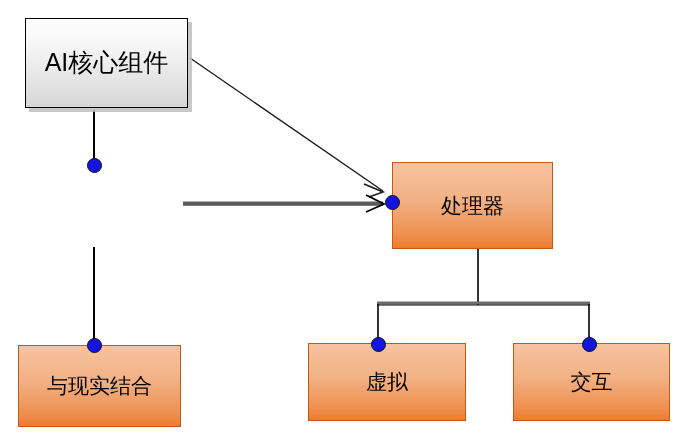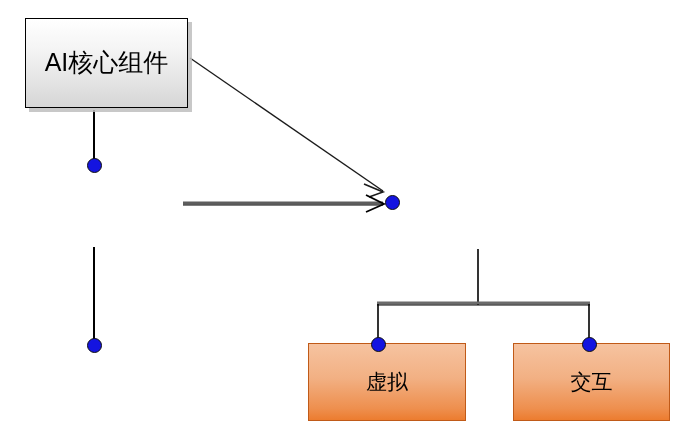--- a/index.html
+++ b/index.html
@@ -86,21 +86,27 @@
     <line x1="378" y1="304" x2="378" y2="346" stroke="#000000" stroke-width="1.6"></line>
 
     <line x1="589" y1="304" x2="589" y2="346" stroke="#000000" stroke-width="1.6"></line>
   </svg>
 
   <div class="node node-gray" style="left:25px; top:18px; width:163px; height:90px;">
     <span class="node-label">AI核心组件</span>
   </div>
 
 
+  <div class="node node-orange" style="left:392px; top:162px; width:161px; height:87px;">
+    <span class="node-label">处理器</span>
+  </div>
 
+  <div class="node node-orange" style="left:18px; top:345px; width:163px; height:82px;">
+    <span class="node-label">与现实结合</span>
+  </div>
 
   <div class="node node-orange" style="left:513px; top:343px; width:157px; height:78px;">
     <span class="node-label">交互</span>
   </div>
 
   <div class="node node-orange" style="left:308px; top:343px; width:158px; height:78px;">
     <span class="node-label">虚拟</span>
   </div>
 
   <span class="port-dot" style="left:87px; top:158px;"></span>

